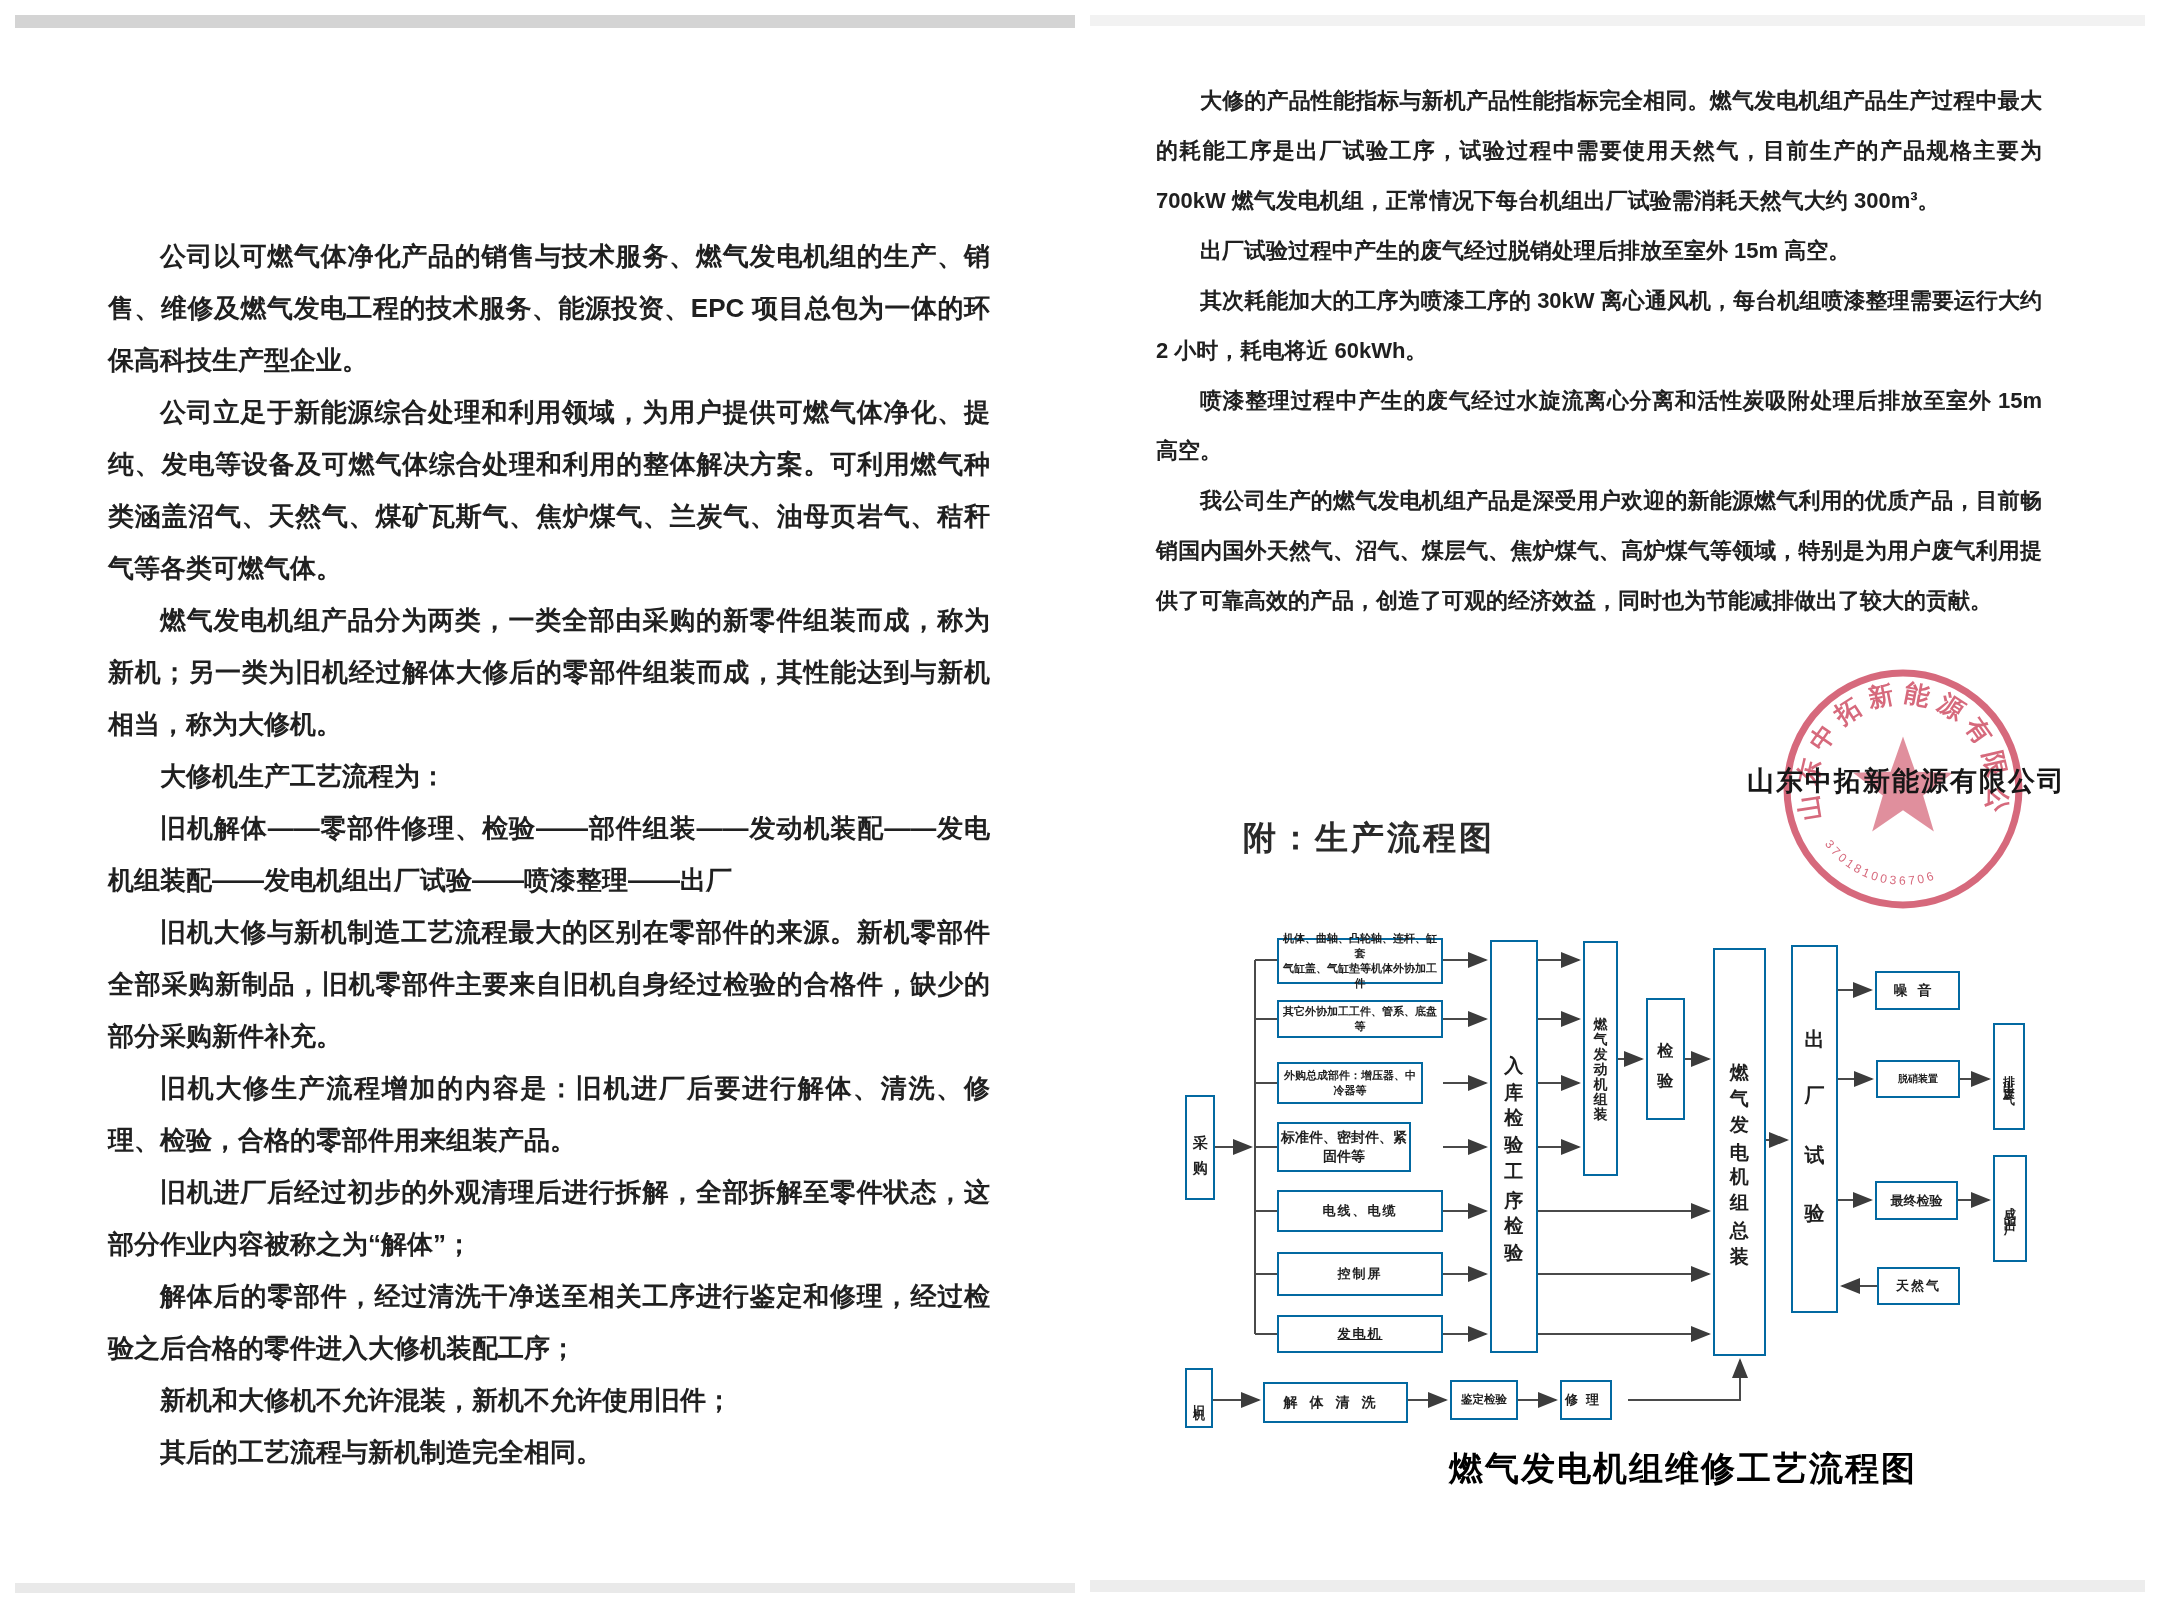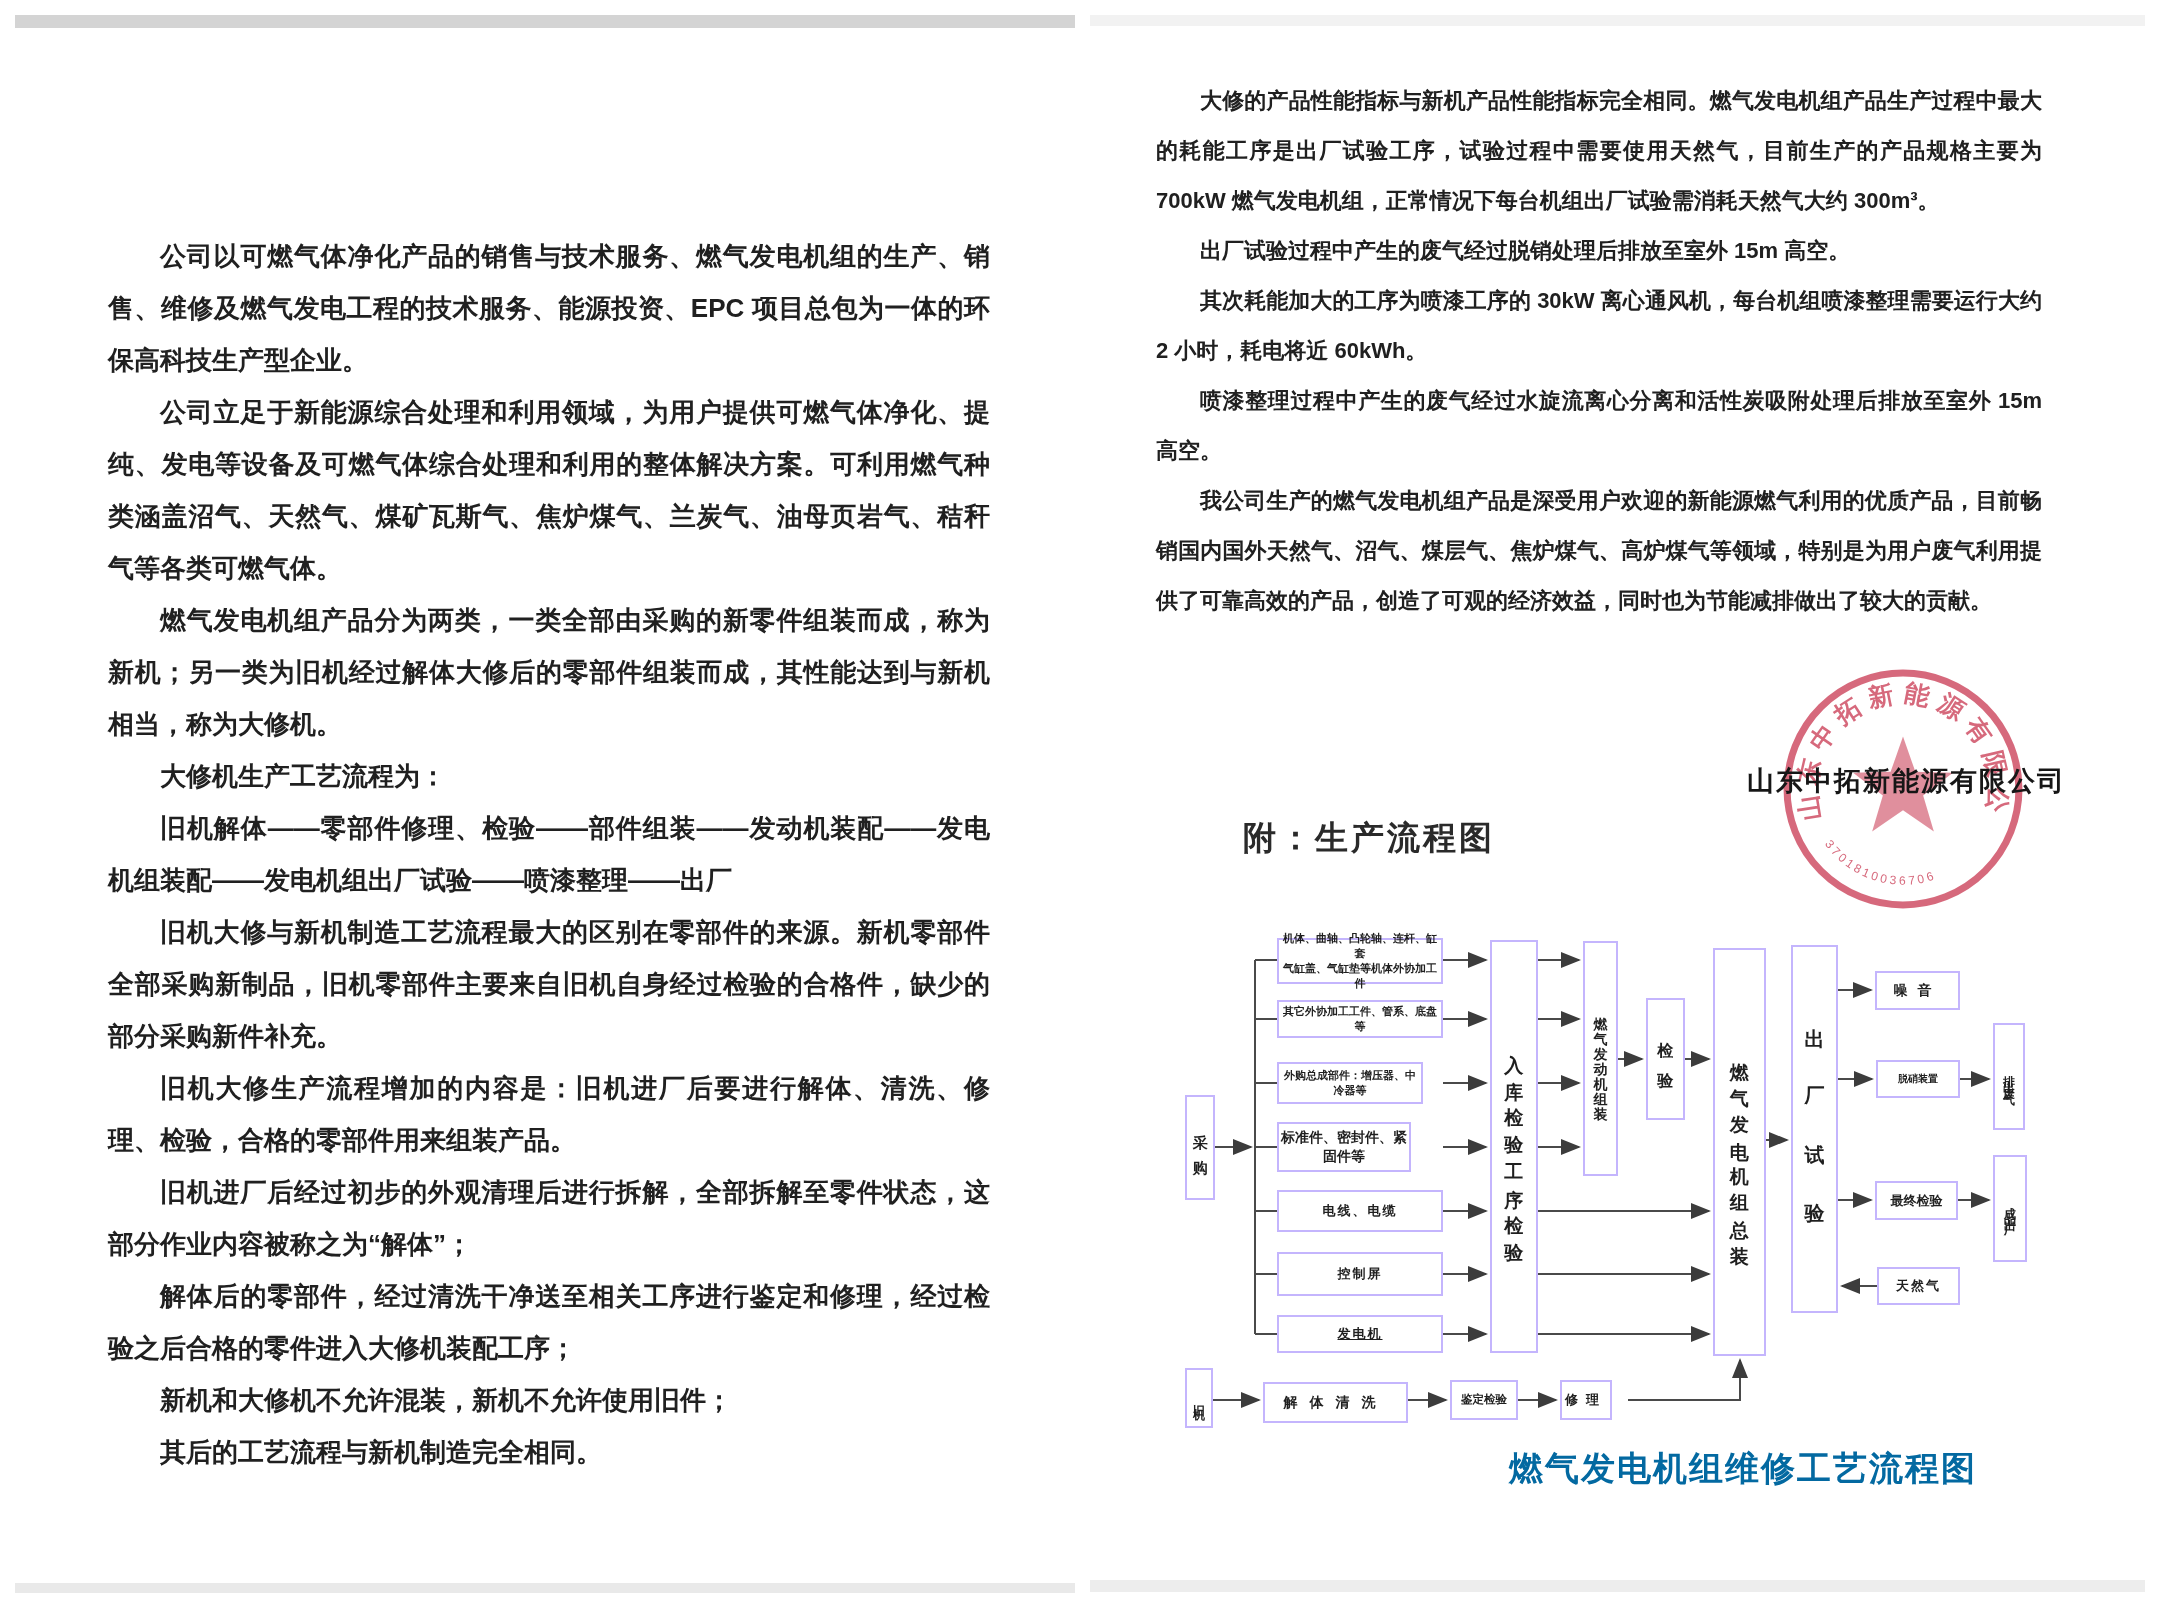--- a/index.html
+++ b/index.html
@@ -13,26 +13,26 @@
   #left-body{left:108px;top:230px;width:882px;font-size:26px;line-height:52px;}
   #right-body{left:1156px;top:76px;width:886px;font-size:22px;line-height:50px;}
   .company-name{position:absolute;left:1747px;top:763px;font-size:27px;font-weight:700;
                 letter-spacing:2px;color:#161616;z-index:5;}
   .attachment{position:absolute;left:1243px;top:816px;font-size:33px;font-weight:600;
               letter-spacing:3px;color:#2a2a2a;}
   .stamp{position:absolute;left:1780px;top:666px;width:246px;height:246px;color:#ce4960;
          opacity:.82;z-index:4;}
   .flowchart{position:absolute;left:1185px;top:928px;width:860px;height:532px;z-index:3;}
   .fc-lines{position:absolute;left:0;top:0;}
-  .fc-box{position:absolute;border:2px solid #c4b5fd;background:#fff;display:flex;
+  .fc-box{position:absolute;border:2px solid #0369a1;background:#fff;display:flex;
           align-items:center;justify-content:center;text-align:center;color:#1f1f1f;
           font-weight:700;box-sizing:border-box;line-height:1.35;}
   .fc-v span{writing-mode:vertical-rl;text-orientation:upright;}
-  .fc-caption{position:absolute;left:1127px;top:1446px;width:850px;text-align:right;
-              font-size:34px;font-weight:700;letter-spacing:2px;color:#0369a1;}
+  .fc-caption{position:absolute;left:1258px;top:1446px;width:850px;text-align:center;
+              font-size:34px;font-weight:700;letter-spacing:2px;color:#000000;}
 </style>
 </head>
 <body>
 
 <div id="canvas">
 
   <div class="bar" style="left:15px;top:15px;width:1060px;height:13px;background:#d4d4d4;"></div>
   <div class="bar" style="left:1090px;top:15px;width:1055px;height:11px;background:#f2f2f2;"></div>
   <div class="bar" style="left:15px;top:1583px;width:1060px;height:10px;background:#e9e9e9;"></div>
   <div class="bar" style="left:1090px;top:1580px;width:1055px;height:12px;background:#ededed;"></div>

